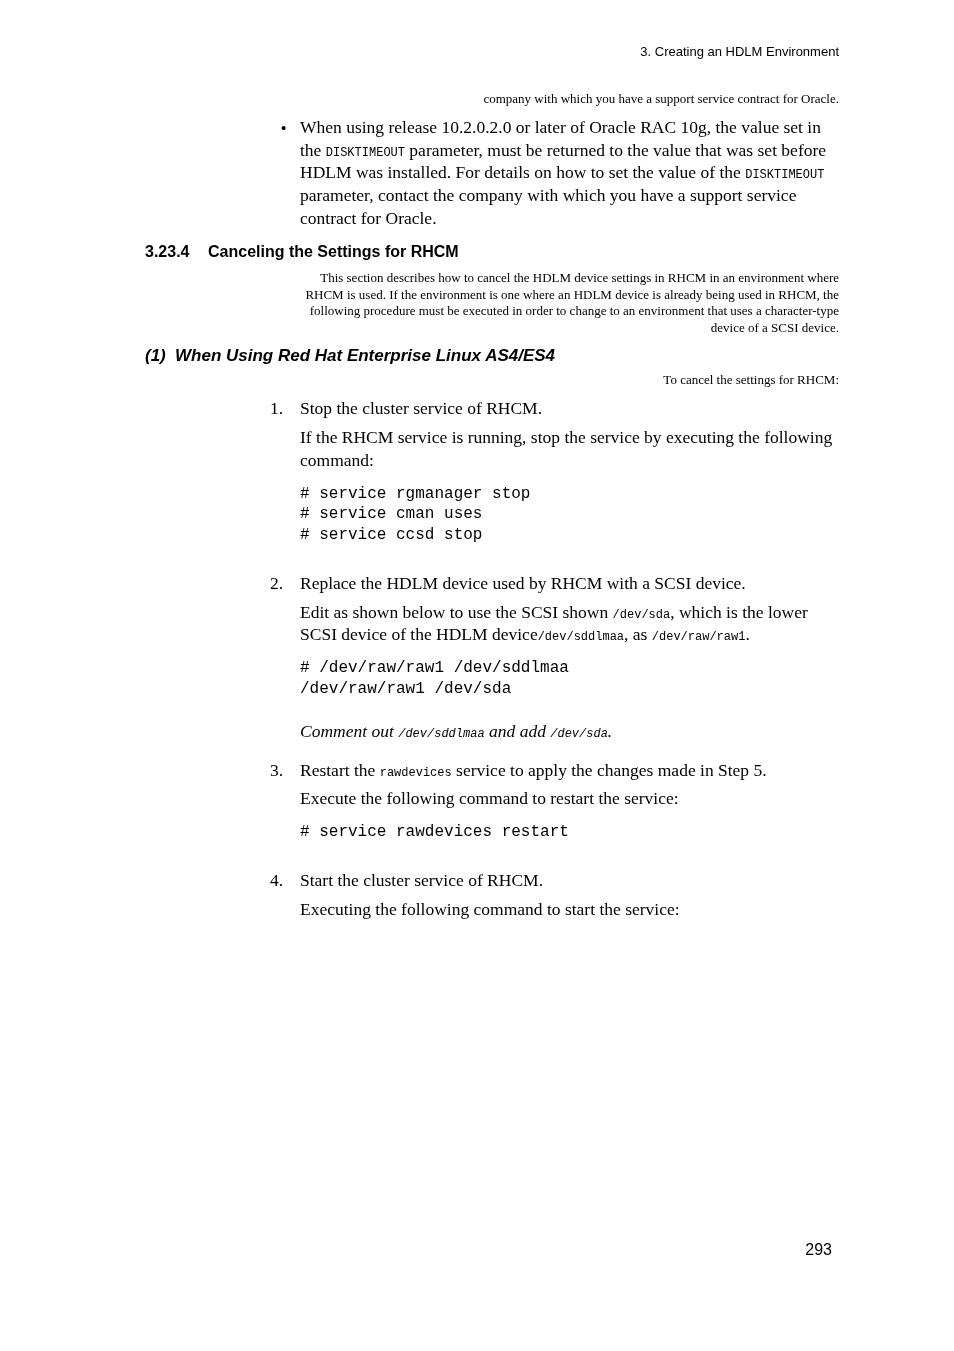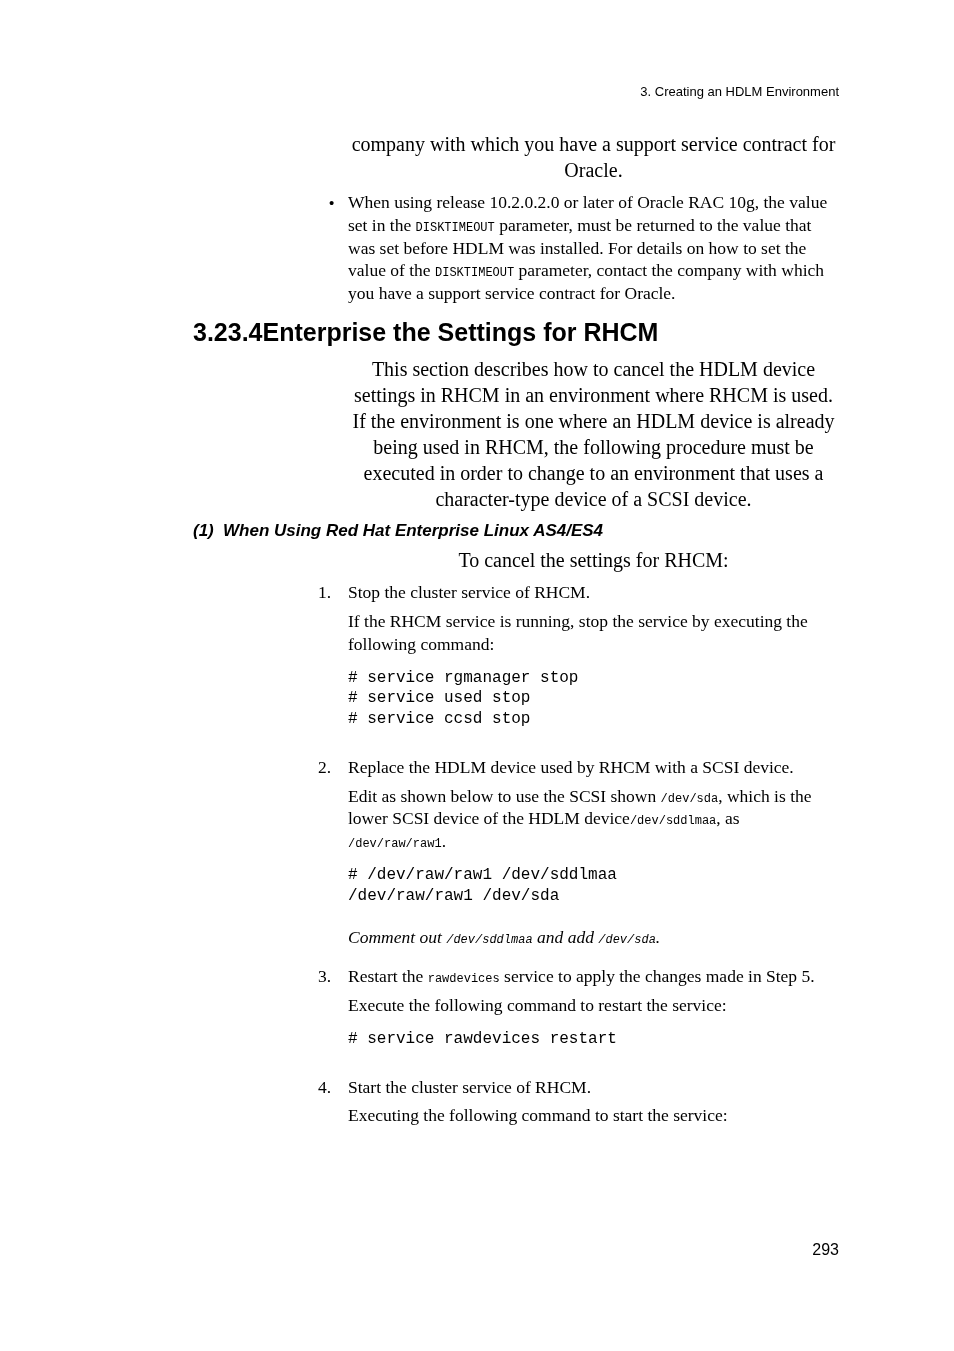--- a/index.html
+++ b/index.html
@@ -8,38 +8,37 @@
     font-family: "Times New Roman", Times, serif;
     font-size: 16px;
     color: #000;
     background: #fff;
     width: 954px;
     height: 1351px;
     box-sizing: border-box;
     position: relative;
   }
   .page {
-    padding: 84px 115px 0px 145px;
+    padding: 44px 115px 0px 145px;
     box-sizing: border-box;
-    margin-left: 48px;
   }
   .header {
     text-align: right;
     font-family: Arial, Helvetica, sans-serif;
     font-size: 13px;
     margin-bottom: 32px;
   }
   .indent-block {
     margin-left: 155px;
   }
   .body-text {
-    font-size: 20px;
+    font-size: 13px;
     line-height: 1.30;
     margin: 0 0 8px 0;
-    text-align: center;
+    text-align: right;
   }
   .bullet-row {
     display: flex;
     margin-left: -19px;
   }
   .bullet-dot {
     flex: 0 0 19px;
     font-family: Arial, Helvetica, sans-serif;
     font-size: 15px;
     line-height: 1.4;
@@ -50,21 +49,21 @@
     font-size: 17.5px;
     line-height: 1.30;
   }
   .mono {
     font-family: "Courier New", Courier, monospace;
     font-size: 12px;
   }
   .h2 {
     font-family: Arial, Helvetica, sans-serif;
     font-weight: bold;
-    font-size: 25px;
+    font-size: 16px;
     margin: 12px 0 8px 0;
     line-height: 1.25;
     display: flex;
   }
   .h2 .hn { flex: 0 0 63px; }
   .h3 {
     font-family: Arial, Helvetica, sans-serif;
     font-weight: bold;
     font-style: italic;
     font-size: 17px;
@@ -95,21 +94,21 @@
   }
   .code-block {
     font-family: "Courier New", Courier, monospace;
     font-size: 16px;
     white-space: pre;
     line-height: 1.30;
     margin: 12px 0 20px 0;
   }
   .page-number {
     position: absolute;
-    right: 115px;
+    right: 122px;
     bottom: 92px;
     font-family: Arial, Helvetica, sans-serif;
     font-size: 16px;
   }
 </style>
 </head>
 <body>
 
 <div class="page">
   <div class="header">3.  Creating an HDLM Environment</div>
@@ -120,42 +119,42 @@
     <div class="bullet-row">
       <div class="bullet-dot">•</div>
       <div class="bullet-body">
         <span>When using release 10.2.0.2.0 or later of Oracle RAC 10g, the value set in the </span><span class="mono">DISKTIMEOUT</span><span> parameter, must be returned to the value that was set before HDLM was installed. For details on how to set the value of the </span><span class="mono">DISKTIMEOUT</span><span> parameter, contact the company with which you have a support service contract for Oracle.</span>
       </div>
     </div>
   </div>
 
   <div class="h2">
     <span class="hn">3.23.4</span>
-    <span>Enterprise the Settings for RHCM</span>
+    <span>Canceling the Settings for RHCM</span>
   </div>
 
   <div class="indent-block">
     <p class="body-text">This section describes how to cancel the HDLM device settings in RHCM in an environment where RHCM is used. If the environment is one where an HDLM device is already being used in RHCM, the following procedure must be executed in order to change to an environment that uses a character-type device of a SCSI device.</p>
   </div>
 
   <div class="h3">
     <span class="hn">(1)</span>
     <span>When Using Red Hat Enterprise Linux AS4/ES4</span>
   </div>
 
   <div class="indent-block">
     <p class="body-text">To cancel the settings for RHCM:</p>
 
     <div class="num-row">
       <div class="num-col">1.</div>
       <div class="num-body">
         <span>Stop the cluster service of RHCM.</span>
         <div class="sub-text">If the RHCM service is running, stop the service by executing the following command:</div>
         <div class="code-block"># service rgmanager stop
-# service used stop
+# service cman uses
 # service ccsd stop</div>
       </div>
     </div>
 
     <div class="num-row">
       <div class="num-col">2.</div>
       <div class="num-body">
         <span>Replace the HDLM device used by RHCM with a SCSI device.</span>
         <div class="sub-text">
           <span>Edit as shown below to use the SCSI shown </span><span class="mono">/dev/sda</span><span>, which is the lower SCSI device of the HDLM device</span><span class="mono">/dev/sddlmaa</span><span>, as </span><span class="mono">/dev/raw/raw1</span><span>.</span>

